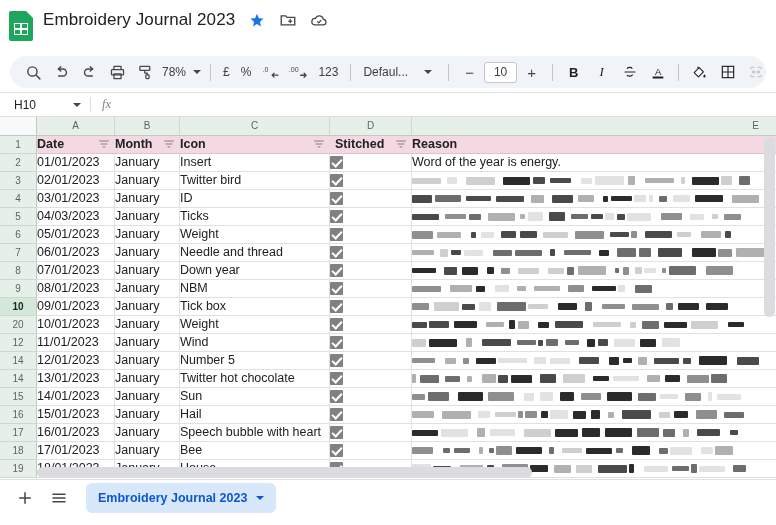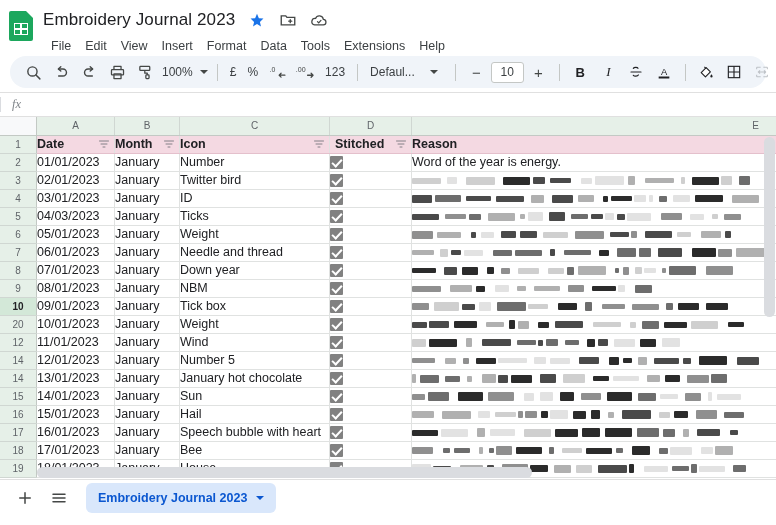--- a/index.html
+++ b/index.html
@@ -182,31 +182,20 @@
       </svg>
       <svg class="ticon" viewBox="0 0 24 24" fill="none" stroke="#444746" stroke-width="1.8">
         <path d="M3 6.5h6l1.6 2H21v10H3z"></path>
         <path d="M15 11.5v4M13 13.5h4" stroke-linecap="round"></path>
       </svg>
       <svg class="ticon" viewBox="0 0 24 24" fill="none" stroke="#444746" stroke-width="1.7">
         <path d="M6.2 18.5h11.3a3.6 3.6 0 00.3-7.2 5.4 5.4 0 00-10.4-1.4 3.8 3.8 0 00-1.2 8.6z"></path>
         <path d="M10 14.2l1.6 1.6 3-3.3" stroke-linecap="round"></path>
       </svg>
     </div>
-    <div class="menubar">
-      <span class="menu-item">File</span>
-      <span class="menu-item">Edit</span>
-      <span class="menu-item">View</span>
-      <span class="menu-item">Insert</span>
-      <span class="menu-item">Format</span>
-      <span class="menu-item">Data</span>
-      <span class="menu-item">Tools</span>
-      <span class="menu-item">Extensions</span>
-      <span class="menu-item">Help</span>
-    </div>
   </div>
 </div>
 
 <div class="toolbar-wrap">
 <div class="toolbar">
 
   <div class="tb">
     <svg width="17" height="17" viewBox="0 0 24 24" fill="none" stroke="currentColor" stroke-width="2" stroke-linecap="round">
       <circle cx="10.5" cy="10.5" r="6.5"></circle>
           <path d="M15.5 15.5L21 21"></path>
@@ -233,21 +222,21 @@
   </div>
   <div class="tb">
     <svg width="17" height="17" viewBox="0 0 24 24" fill="none" stroke="currentColor" stroke-width="1.8" stroke-linejoin="round">
       <rect x="4" y="3.5" width="14" height="5.5" rx="1"></rect>
           <path d="M11 9v4h3.5v2.5"></path>
       <rect x="12.5" y="15.5" width="4.5" height="5" rx="1"></rect>
     </svg>
   </div>
 
   <div class="tb-text zoom-box">
-    <span>100%</span>
+    <span>78%</span>
     <span class="caret"></span>
   </div>
 
   <span class="divider"></span>
 
   <div class="tb-text">£</div>
   <div class="tb-text">%</div>
   <div class="tb">
     <svg width="20" height="17" viewBox="0 0 26 20" fill="none" stroke="currentColor" stroke-width="1.6">
       <text x="2" y="10" font-size="9" fill="currentColor" stroke="none" font-family="Liberation Sans, sans-serif">.0</text>
@@ -314,20 +303,24 @@
     <svg width="16" height="16" viewBox="0 0 24 24" fill="none" stroke="currentColor" stroke-width="1.6">
       <path d="M4 5h6M14 5h6M4 19h6M14 19h6M4 5v3M20 5v3M4 19v-3M20 19v-3"></path>
       <path d="M7 12h10M9 9.5L6.5 12 9 14.5M15 9.5l2.5 2.5-2.5 2.5"></path>
     </svg>
   </div>
 
 </div>
 </div>
 
 <div class="formulabar">
+  <div class="namebox">
+    <span>H10</span>
+    <span class="caret namebox-caret"></span>
+  </div>
   <span class="fb-div"></span>
   <span class="fx">fx</span>
   <div class="formula-input"></div>
 </div>
 
 <div class="grid-area">
   <table class="sheet">
     <tbody>
         <tr>
       <td class="colhdr corner-hdr"></td>
@@ -352,21 +345,21 @@
             </svg></td>
           <td class="cell c-stitch" style="padding-left:5px;">Stitched<svg class="filter-btn" viewBox="0 0 24 24" fill="none" stroke="#5f6368" stroke-width="2" stroke-linecap="round">
               <path d="M3 6h18M6 12h12M10 18h4"></path>
             </svg></td>
           <td class="cell c-reason" style="padding-right:5px;">Reason</td>
         </tr>
         <tr>
           <td class="rowhdr">2</td>
           <td class="cell c-date">01/01/2023</td>
           <td class="cell c-month">January</td>
-          <td class="cell c-icon">Number</td>
+          <td class="cell c-icon">Insert</td>
           <td class="cell c-stitch"><span class="chk"></span></td>
           <td class="cell c-reason"><span>Word of the year is energy.</span></td>
         </tr>
         <tr>
           <td class="rowhdr">3</td>
           <td class="cell c-date">02/01/2023</td>
           <td class="cell c-month">January</td>
           <td class="cell c-icon">Twitter bird</td>
           <td class="cell c-stitch"><span class="chk"></span></td>
           <td class="cell c-reason">
@@ -636,21 +629,21 @@
               <span class="rk" style="width:8px;height:6px;background:#4a4a4a;margin-right:8px;"></span>
               <span class="rk" style="width:28px;height:9px;background:#2b2b2b;margin-right:10px;"></span>
               <span class="rk" style="width:22px;height:8px;background:#4a4a4a;margin-right:9px;"></span>
             </span>
           </td>
         </tr>
         <tr>
           <td class="rowhdr">14</td>
           <td class="cell c-date">13/01/2023</td>
           <td class="cell c-month">January</td>
-          <td class="cell c-icon">January hot chocolate</td>
+          <td class="cell c-icon">Twitter hot chocolate</td>
           <td class="cell c-stitch"><span class="chk"></span></td>
           <td class="cell c-reason">
             <span class="redact">
               <span class="rk" style="width:4px;height:9px;background:#b0b0b0;margin-right:4px;"></span>
               <span class="rk" style="width:19px;height:8px;background:#6d6d6d;margin-right:6px;"></span>
               <span class="rk" style="width:15px;height:6px;background:#6d6d6d;margin-right:7px;"></span>
               <span class="rk" style="width:5px;height:6px;background:#b0b0b0;margin-right:10px;"></span>
               <span class="rk" style="width:14px;height:9px;background:#b0b0b0;margin-right:2px;"></span>
               <span class="rk" style="width:10px;height:8px;background:#4a4a4a;margin-right:3px;"></span>
               <span class="rk" style="width:21px;height:8px;background:#2b2b2b;margin-right:8px;"></span>

